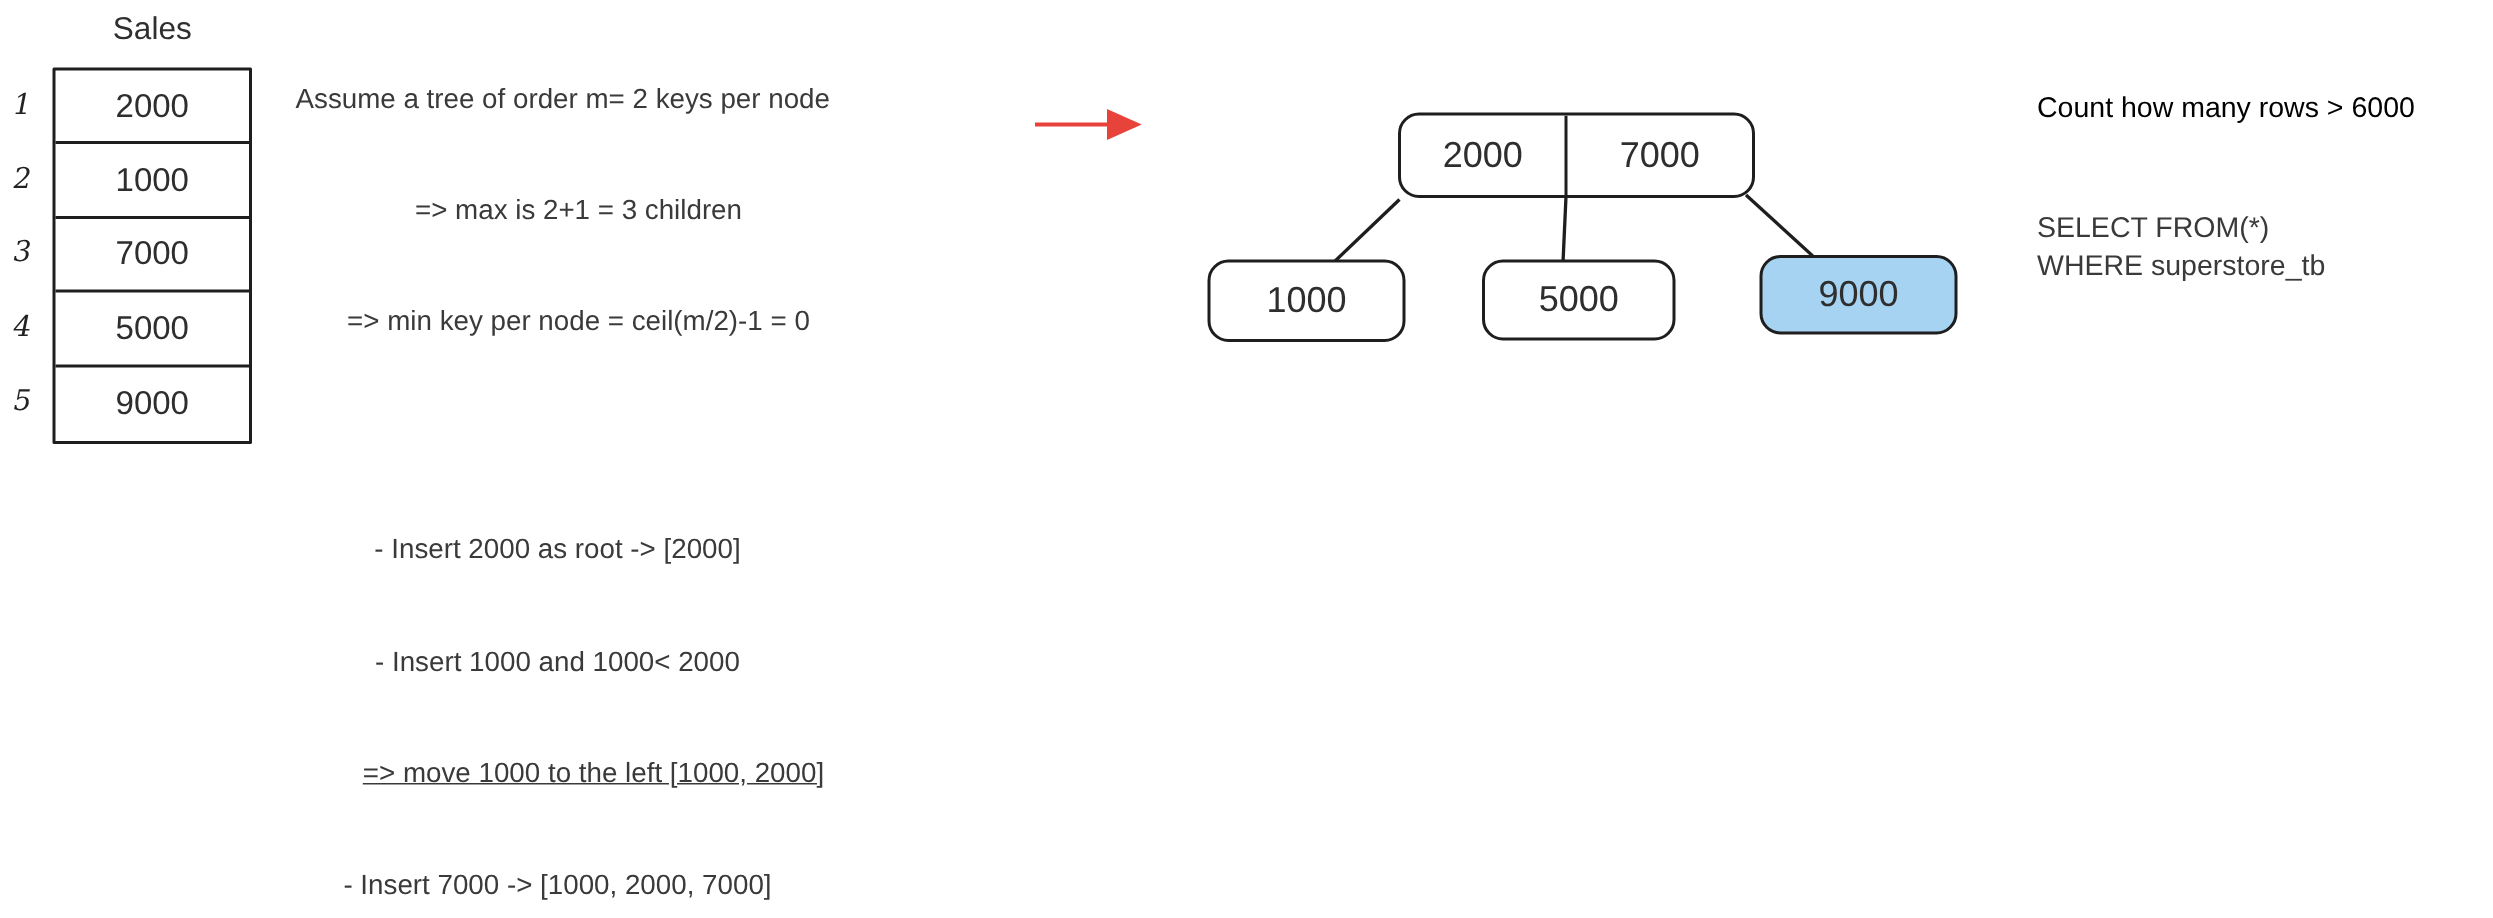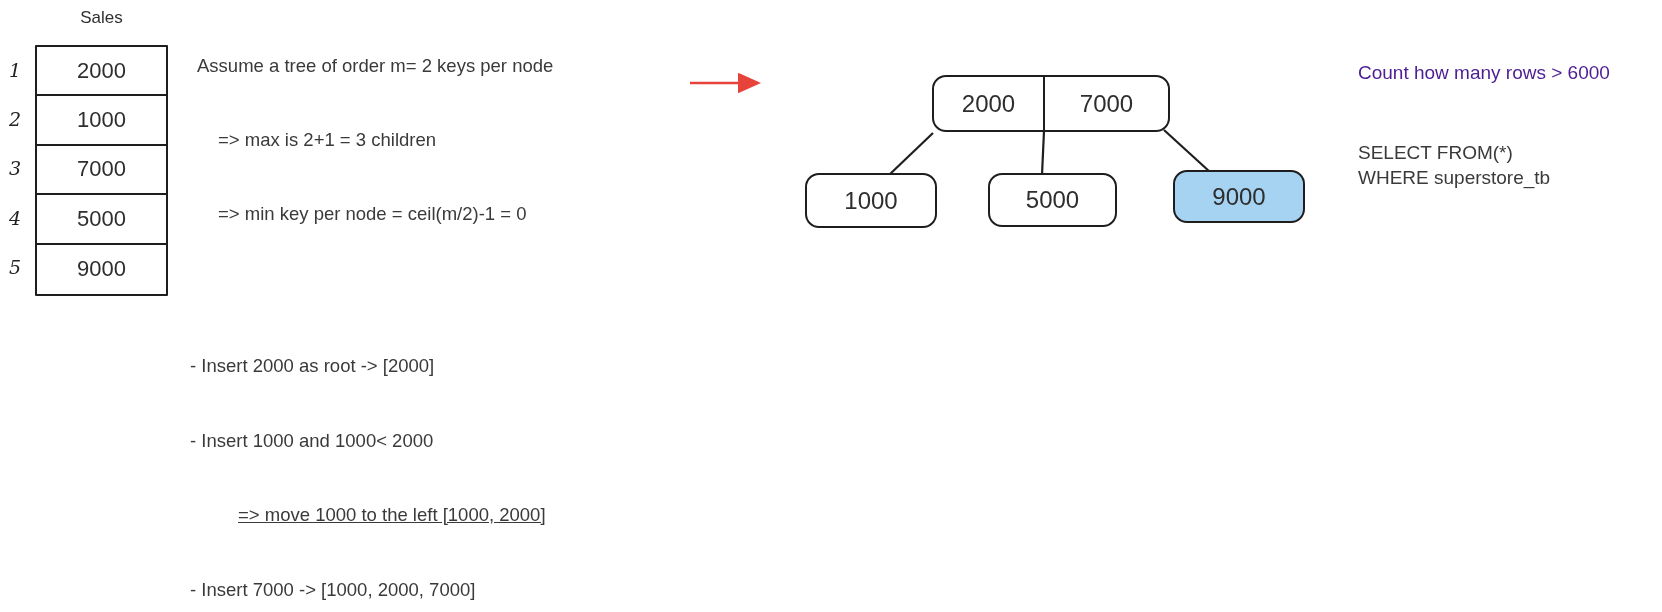--- a/index.html
+++ b/index.html
@@ -6,21 +6,21 @@
   html,body { background:#ffffff; }
   body {
     width:1662px; height:612px; position:relative; overflow:hidden;
     font-family:"Liberation Sans", sans-serif; color:#363636;
   }
   .stage { position:absolute; inset:0; }
 
   
   .sales-title {
     position:absolute; left:35px; top:8px; width:133px;
-    text-align:center; font-size:17px; color:#2f2f2f;
+    text-align:center; font-size:21px; color:#2f2f2f;
   }
   .row-nums { position:absolute; left:2px; top:45px; width:26px; }
   .row-num {
     height:49.4px; display:flex; align-items:center; justify-content:center;
     font-family:"DejaVu Serif", serif; font-style:italic; font-size:19px; color:#222;
   }
   .sales-box {
     position:absolute; left:35px; top:45px; width:133px;
     border:2.5px solid #1e1e1e; background:#fff; border-radius:1px;
   }
@@ -29,21 +29,21 @@
     display:flex; align-items:center; justify-content:center;
     font-size:22px; color:#2e2e2e;
   }
   .sales-row:last-child { border-bottom:none; }
 
   
   .notes {
     position:absolute; left:190px; top:4px;
     font-size:18.5px; line-height:24.8px; white-space:pre; color:#3a3a3a;
   }
-  .ln { min-height:24.8px; }
+  .ln { min-height:24.8px;text-align:center; }
   .blank { height:28px; }
   .ind1 { padding-left:7px; }
   .ind2 { padding-left:28px; }
   .ind3 { padding-left:48px;text-decoration:underline; }
 
   
   .node {
     position:absolute; border:2.5px solid #1e1e1e; border-radius:14px;
     background:#ffffff; display:flex; align-items:center; justify-content:center;
     font-size:24px; color:#2e2e2e;
@@ -52,21 +52,21 @@
   .cell { flex:1 1 auto; height:100%; display:flex; align-items:center; justify-content:center; }
   .cell-l { flex:0 0 111px; border-right:2.5px solid #1e1e1e; }
   .c1 { left:805px; top:173px; width:132px; height:55px; }
   .c2 { left:988px; top:173px; width:129px; height:54px; }
   .c3 { left:1173px; top:170px; width:132px; height:53px; }
 
   
   .overlay { position:absolute; left:0; top:0; width:1662px; height:612px; pointer-events:none; }
 
   
-  .question { position:absolute; left:1358px; top:62px; font-size:19px; color:#4c1d95; }
+  .question { position:absolute; left:1358px; top:62px; font-size:19px; color:#000000; }
   .sql { position:absolute; left:1358px; top:141px; font-size:19px; line-height:24.5px; color:#3a3a3a; }
 </style>
 </head>
 <body>
 
 <div class="stage">
 
   <div class="sales-title">Sales</div>
 
   <div class="row-nums">

